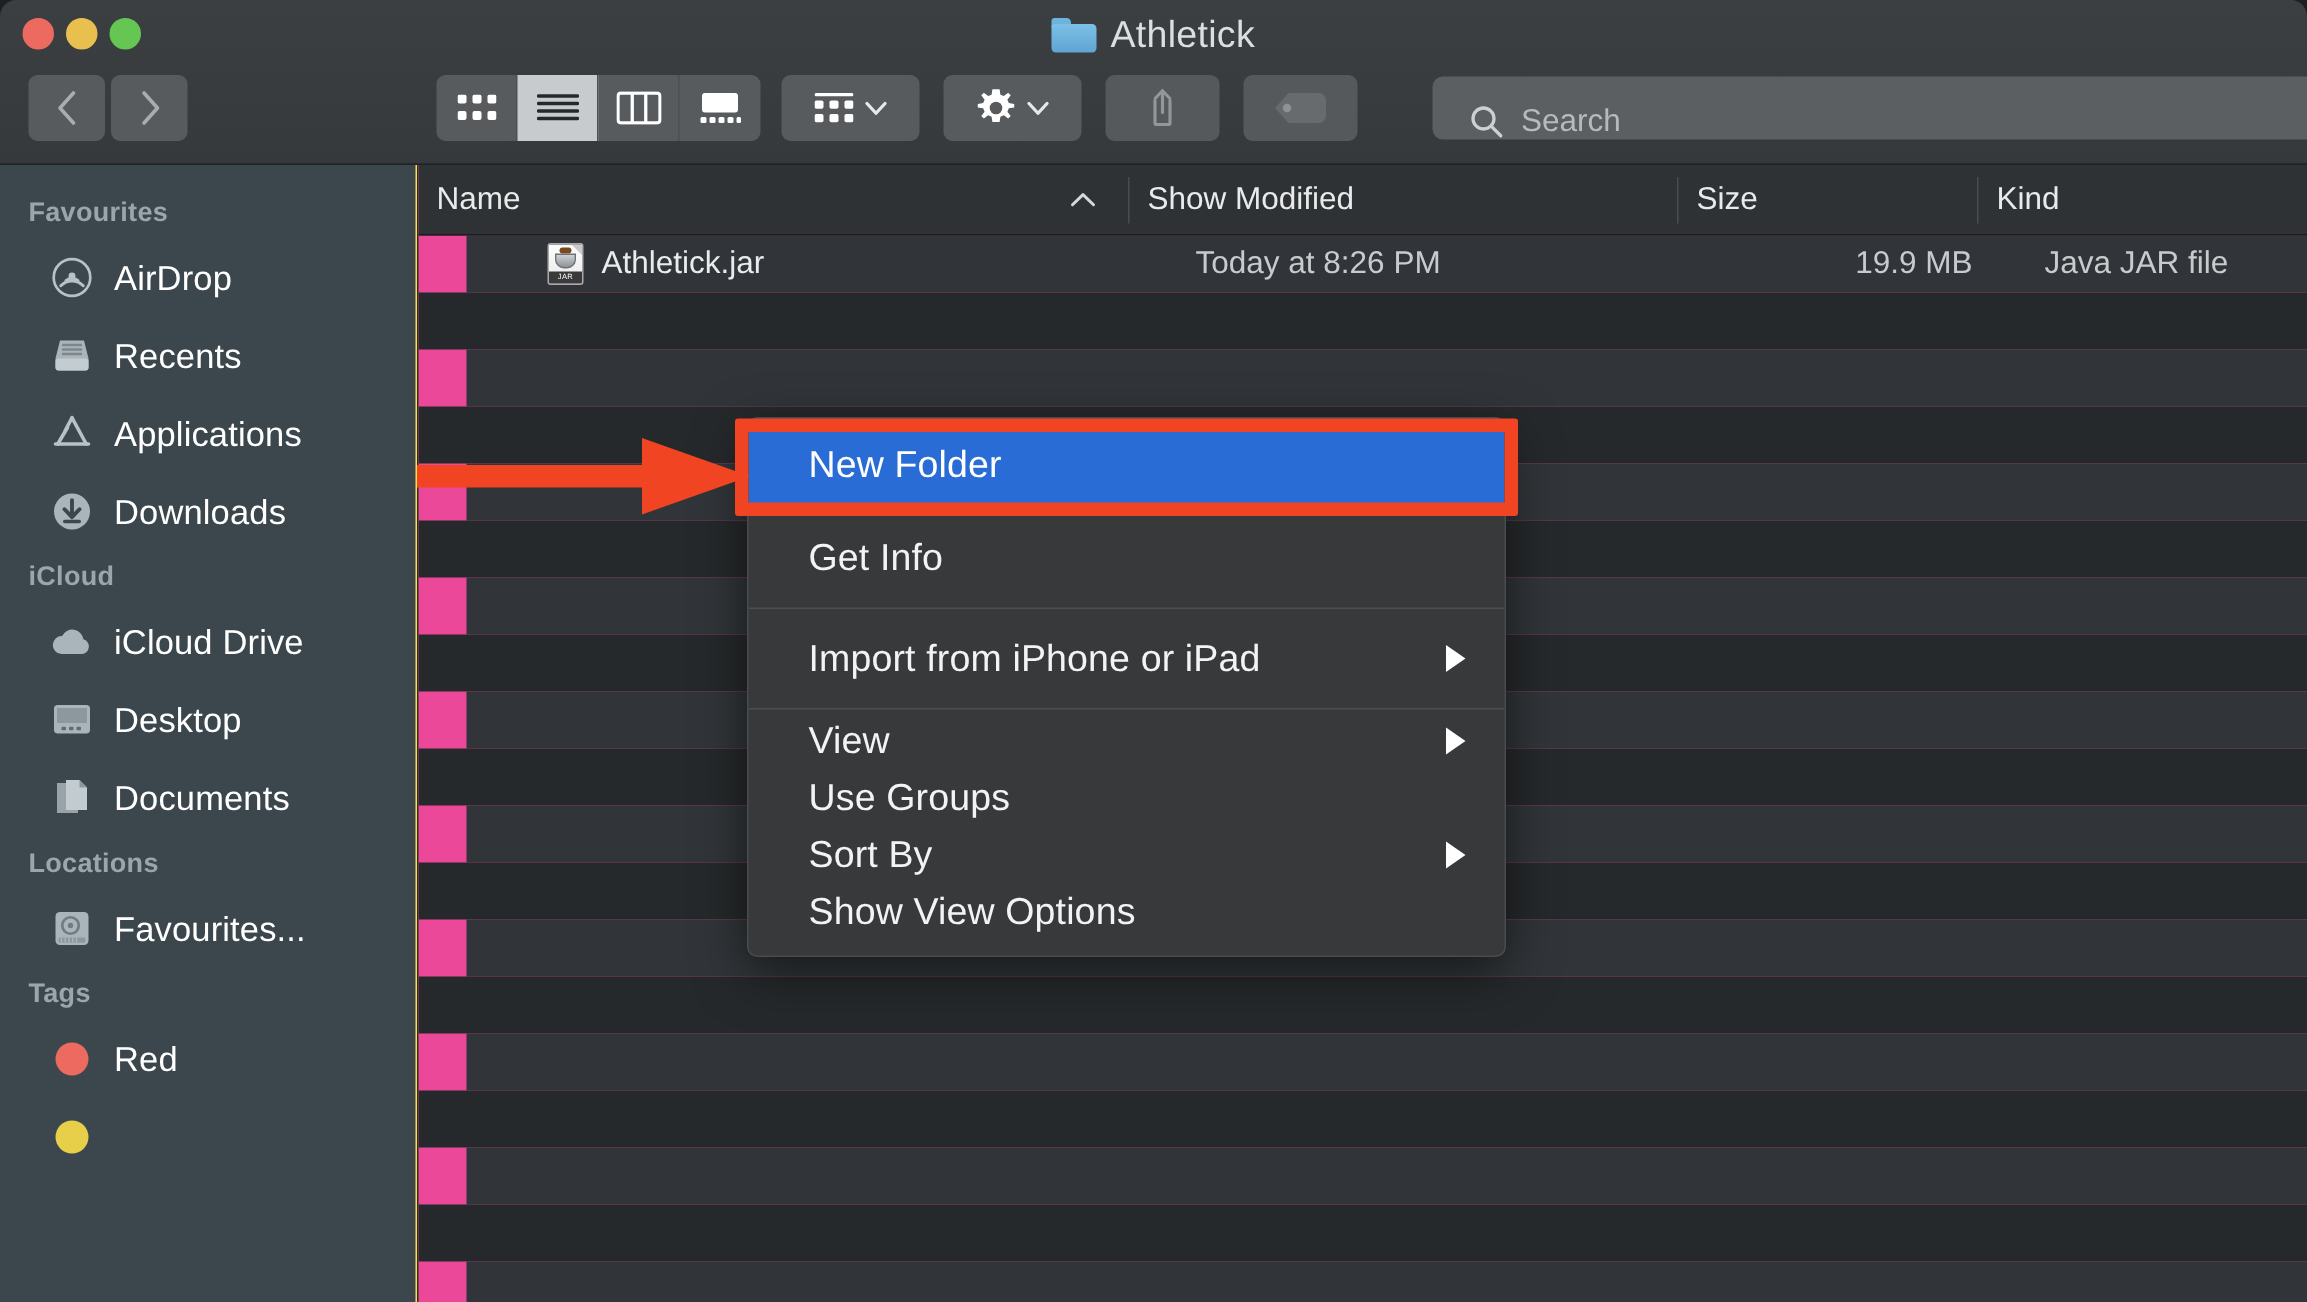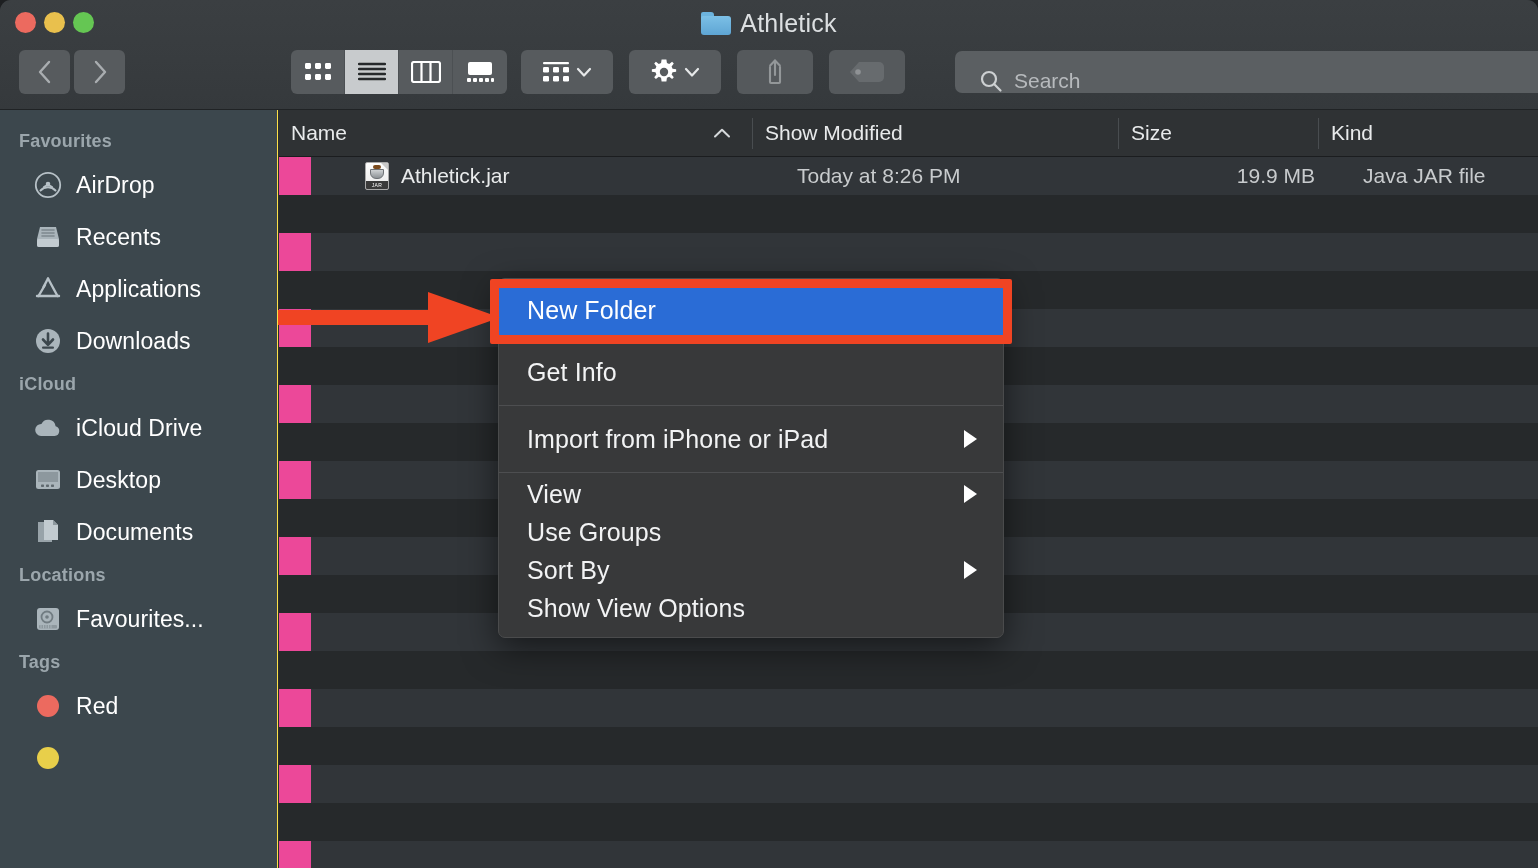--- a/index.html
+++ b/index.html
@@ -191,21 +191,21 @@
     position:absolute; left:498px; top:278px; width:506px;
     background:#38393a;
     border:1px solid #4a4b4c;
     border-radius:7px;
     box-shadow:0 10px 34px rgba(0,0,0,0.55);
     overflow:hidden;
     z-index:20;
   }
   .mi {
     height:62px; display:flex; align-items:center;
-    padding-left:28px; padding-right:26px;
+    padding-left:40px; padding-right:26px;
     font-size:25px; color:#f2f3f4; letter-spacing:0.1px;
     position:relative;
   }
   .mi.selected { background:#2a6cd6; color:#ffffff; }
   .mi-sep { height:1px; background:#4d4e50; margin:2px 0; }
   .mi .arrow {
     position:absolute; right:26px; top:50%; transform:translateY(-50%);
     width:0; height:0;
     border-top:9px solid transparent; border-bottom:9px solid transparent;
     border-left:13px solid #ffffff;

